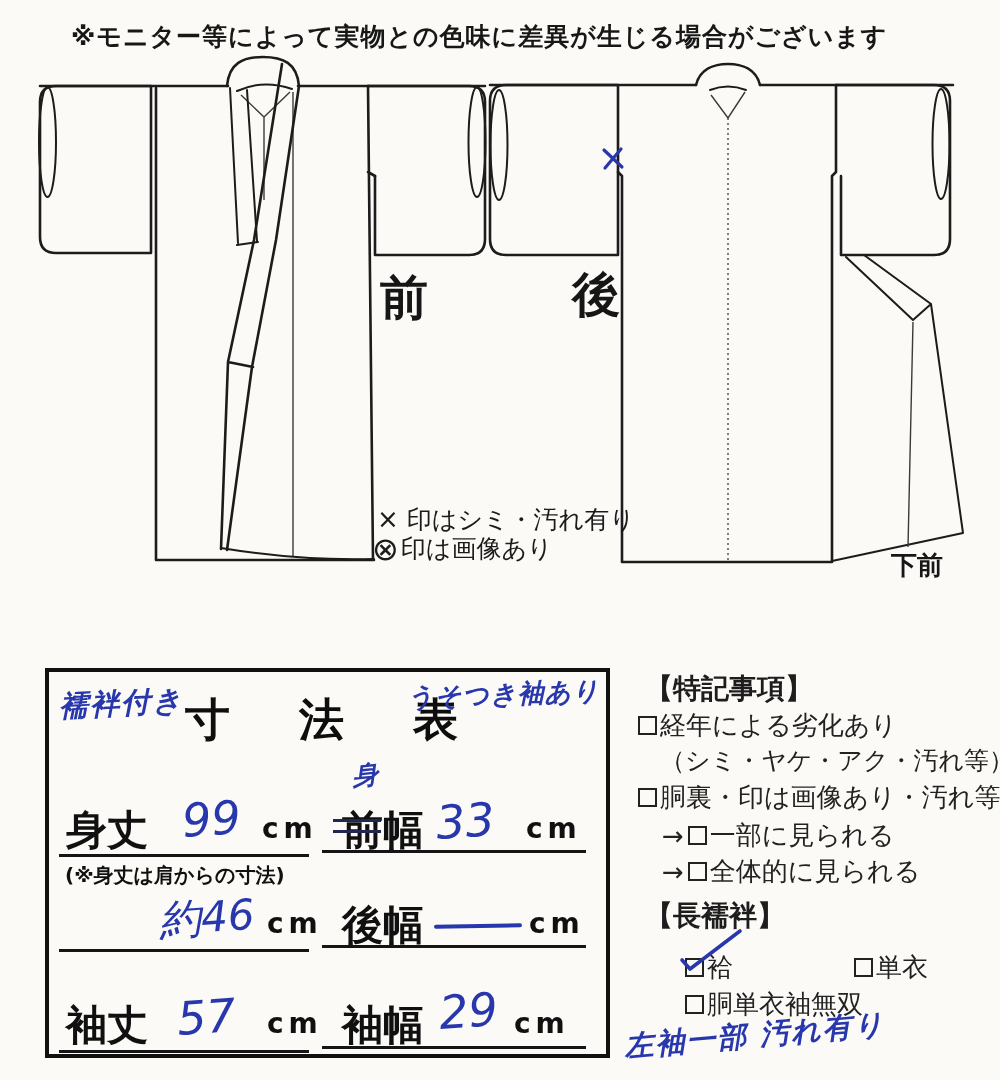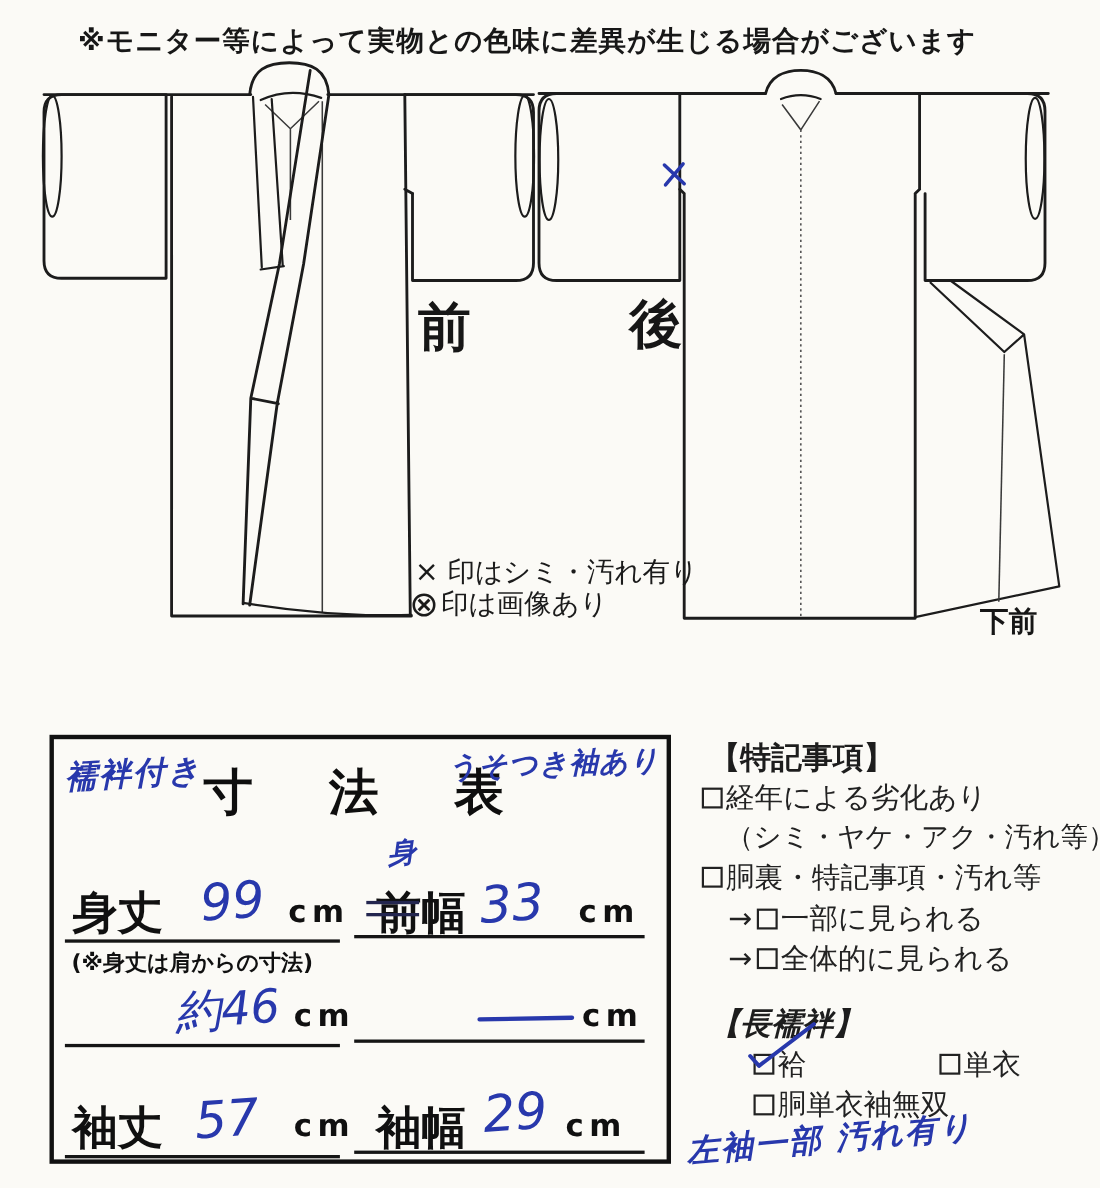--- a/index.html
+++ b/index.html
@@ -133,20 +133,21 @@
     <div class="abs strike" style="left:284px;top:158px;width:48px;"></div>
     <div class="abs hand corr" style="left:303px;top:86px;">身</div>
     <div class="abs hand mvalue" style="left:387px;top:122px;">33</div>
     <div class="abs munit" style="left:477px;top:140px;">cm</div>
     <div class="abs uline" style="left:273px;top:178px;width:264px;"></div>
 
     <div class="abs hand mvalue" style="left:110px;top:218px;font-size:42px;">約46</div>
     <div class="abs munit" style="left:218px;top:235px;">cm</div>
     <div class="abs uline" style="left:10px;top:277px;width:250px;"></div>
 
+    <div class="abs mlabel" style="left:293px;top:226px;">後幅</div>
     <div class="abs vdash" style="left:385px;top:252px;width:88px;"></div>
     <div class="abs munit" style="left:480px;top:235px;">cm</div>
     <div class="abs uline" style="left:273px;top:273px;width:264px;"></div>
 
     <div class="abs mlabel" style="left:17px;top:326px;">袖丈</div>
     <div class="abs hand mvalue" style="left:128px;top:318px;">57</div>
     <div class="abs munit" style="left:218px;top:335px;">cm</div>
     <div class="abs uline" style="left:10px;top:378px;width:250px;"></div>
 
     <div class="abs mlabel" style="left:293px;top:326px;">袖幅</div>
@@ -160,34 +161,34 @@
       <span class="cbox"></span>
       <span>経年による劣化あり</span>
     </div>
 
     <div class="abs sec-title" style="left:13px;top:2px;">【特記事項】</div>
     <div class="abs nrow" style="left:28px;top:76px;font-size:25px;">
       <span>（シミ・ヤケ・アク・汚れ等）</span>
     </div>
     <div class="abs nrow" style="left:6px;top:112px;">
       <span class="cbox"></span>
-      <span>胴裏・特記事項・汚れ等</span>
+      <span>胴裏・印は画像あり・汚れ等</span>
     </div>
     <div class="abs nrow" style="left:30px;top:150px;">
       <span class="arrow">→</span>
       <span class="cbox"></span>
       <span>一部に見られる</span>
     </div>
     <div class="abs nrow" style="left:30px;top:186px;">
       <span class="arrow">→</span>
       <span class="cbox"></span>
       <span>全体的に見られる</span>
     </div>
 
-    <div class="abs sec-title" style="left:13px;top:244px;font-style:italic;">【長襦袢】</div>
+    <div class="abs sec-title" style="left:13px;top:229px;">【長襦袢】</div>
 
     <div class="abs nrow" style="left:53px;top:282px;">
       <span class="cbox"></span>
       <span>袷</span>
     </div>
     <div class="abs nrow" style="left:222px;top:282px;">
       <span class="cbox"></span>
       <span>単衣</span>
     </div>
     <div class="abs nrow" style="left:53px;top:319px;">

